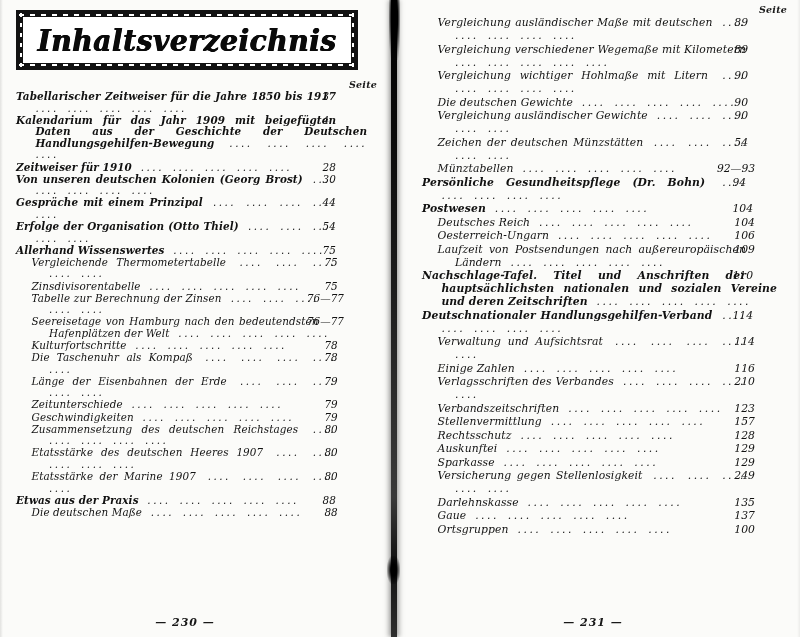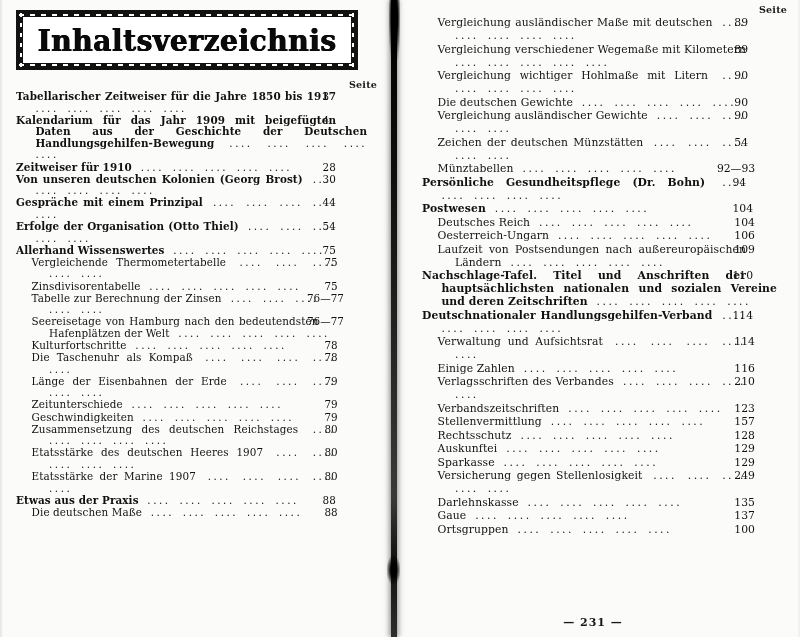--- a/index.html
+++ b/index.html
@@ -21,20 +21,21 @@
   .spread {
     position: absolute;
     inset: 0;
     display: flex;
   }
 
   .page {
     position: relative;
     height: 637px;
     box-sizing: border-box;
+    font-style: italic;
   }
   .page-left  { width: 392px; padding: 0 14px 0 16px; }
   .page-right { width: 408px; padding: 0 12px 0 30px; }
 
   
   .gutter {
     position: absolute;
     left: 386px;
     top: 0;
     width: 16px;
@@ -300,20 +301,21 @@
           <div class="entry-body"><span class="pg">80</span><span>Etatsstärke der Marine 1907</span><span class="lead"> .... .... .... .... ....</span></div>
         </li>
         <li class="entry hang">
           <div class="entry-body"><span class="pg">88</span><span>Etwas aus der Praxis</span><span class="lead"> .... .... .... .... ....</span></div>
         </li>
         <li class="entry hang sub">
           <div class="entry-body"><span class="pg">88</span><span>Die deutschen Maße</span><span class="lead"> .... .... .... .... ....</span></div>
         </li>
       </ul>
 
+    <div class="folio">— 230 —</div>
   </div>
 
   <div class="page page-right">
     <div class="edge-right"></div>
 
     <div class="seite-head">Seite</div>
 
     <ul class="toc" id="toc-right" style="line-height: 13px; font-size: 11.14px;">
         <li class="entry hang sub">
           <div class="entry-body"><span class="pg">89</span><span>Vergleichung ausländischer Maße mit deutschen</span><span class="lead"> .... .... .... .... ....</span></div>

